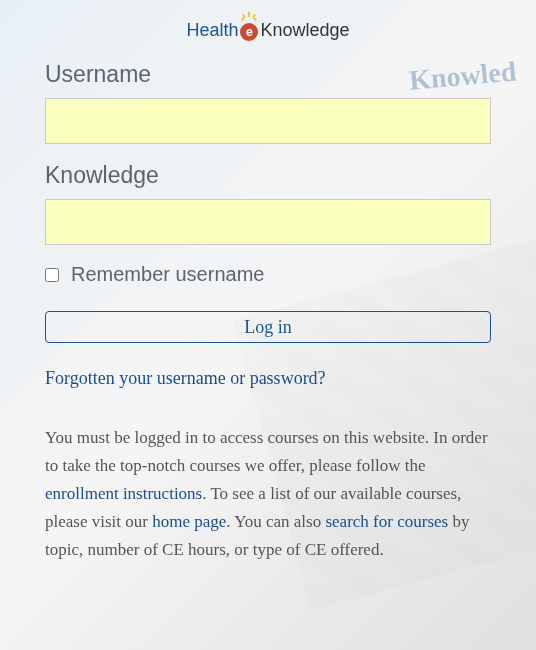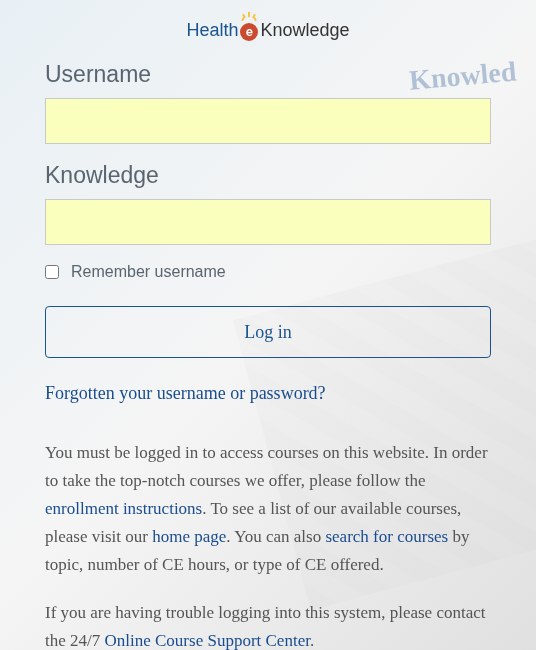--- a/index.html
+++ b/index.html
@@ -106,26 +106,26 @@
       align-items: center;
       margin-bottom: 25px;
     }
     .checkbox-row input[type="checkbox"] {
       width: 14px;
       height: 14px;
       margin-right: 12px;
     }
     .checkbox-label {
       color: #5a6570;
-      font-size: 16px;
+      font-size: 20px;
       font-family: Arial, sans-serif;
     }
     .login-btn {
       width: 100%;
-      height: 52px;
+      height: 32px;
       background: transparent;
       border: 1px solid #1a5490;
       color: #1a5490;
       font-size: 18px;
       font-family: Georgia, serif;
       cursor: pointer;
       border-radius: 4px;
       margin-bottom: 25px;
     }
     .forgot-link {
@@ -179,17 +179,14 @@
   </div>
 
   <button class="login-btn">Log in</button>
 
   <a href="#" class="forgot-link">Forgotten your username or password?</a>
 
   <p class="body-text">
     <span>You must be logged in to access courses on this website. In order to take the top-notch courses we offer, please follow the </span><a href="#" class="link">enrollment instructions</a><span>. To see a list of our available courses, please visit our </span><a href="#" class="link">home page</a><span>. You can also </span><a href="#" class="link">search for courses</a><span> by topic, number of CE hours, or type of CE offered.</span>
   </p>
 
-  <p class="body-text">
-    <span>If you are having trouble logging into this system, please contact the 24/7 </span><a href="#" class="link">Online Course Support Center</a><span>.</span>
-  </p>
 
 </div>
 
 </body></html>

